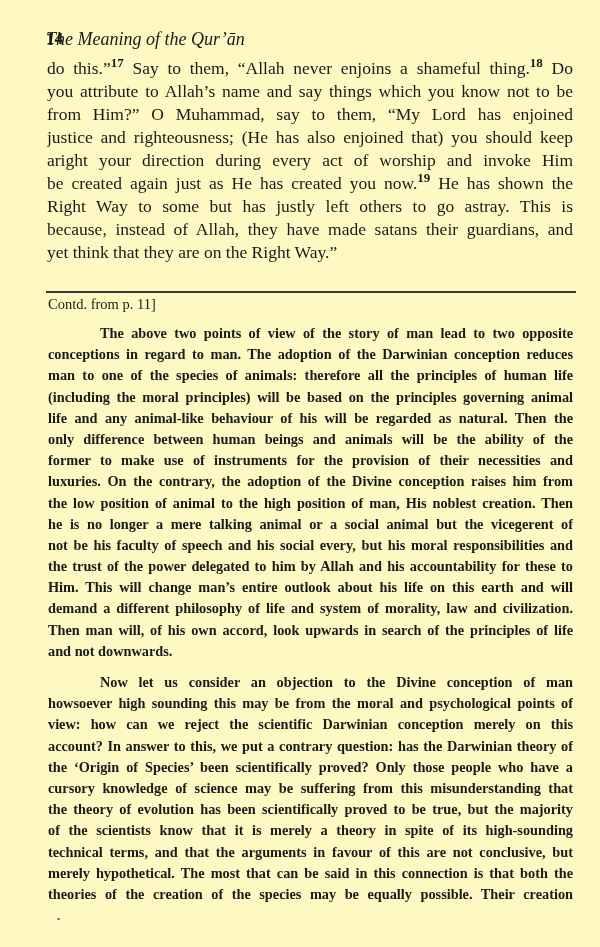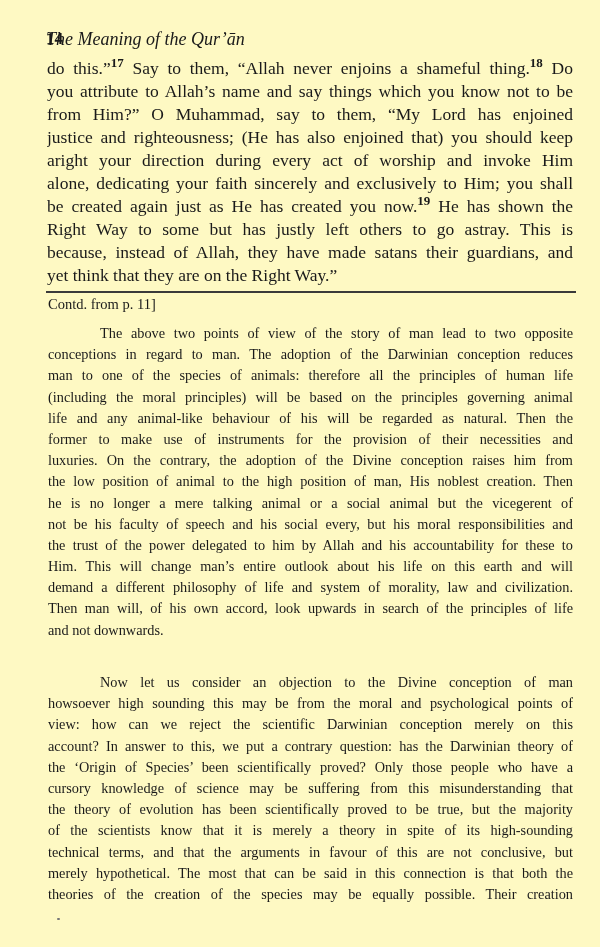--- a/index.html
+++ b/index.html
@@ -13,21 +13,21 @@
   .book-title { position: absolute; left: 0; right: 0; top: 0; text-align: left; font-style: italic; font-size: 18px; }
   .quran { position: absolute; left: 47px; top: 57px; width: 526px; font-size: 17.5px; }
   .line {
     height: 23px; line-height: 23px; white-space: nowrap;
     text-align: justify; text-align-last: justify; overflow: hidden;
   }
   .line.last { text-align-last: left; }
   sup { font-size: 13px; line-height: 0; vertical-align: 7px; font-weight: bold; }
   .divider { position: absolute; left: 46px; top: 291px; width: 530px; height: 2px; background: #3a3a3a; }
   .contd { position: absolute; left: 48px; top: 296px; font-size: 14.5px; }
-  .commentary { position: absolute; left: 48px; width: 525px; font-size: 14.3px; }
+  .commentary { position: absolute; left: 48px; width: 525px; font-size: 14.3px; font-weight: bold; }
   .commentary .line { height: 21.2px; line-height: 21.2px; }
   .para1 { top: 323px; }
   .para2 { top: 672px; }
   .indent { padding-left: 52px; }
   .speck { position: absolute; left: 57px; top: 918px; width: 3px; height: 2px; background: #777; border-radius: 1px; }
 </style>
 </head>
 <body>
 
 <div class="page">
@@ -36,37 +36,37 @@
     <span class="page-number">14</span>
     <div class="book-title">The Meaning of the Qur’ān</div>
   </div>
 
   <div class="quran" id="quran">
       <div class="line"><span>do  this.”</span><sup>17</sup><span>  Say  to  them,   “Allah never enjoins a shameful thing.</span><sup>18</sup><span> Do</span></div>
       <div class="line"><span>you   attribute to Allah’s name and say things which you know not to be</span></div>
       <div class="line"><span>from  Him?”  O  Muhammad,  say  to  them,  “My  Lord  has enjoined</span></div>
       <div class="line"><span>justice  and  righteousness;  (He has also enjoined that) you should keep</span></div>
       <div class="line"><span>aright  your  direction  during  every  act  of  worship  and invoke Him</span></div>
-      <div class="line"><span>alone,  dedicating your faith sincerely and exclusively to Him; you shall</span></div>
       <div class="line"><span>be  created  again  just  as  He has created you now.</span><sup>19</sup><span> He has shown the</span></div>
       <div class="line"><span>Right  Way  to  some  but  has  justly  left  others  to  go astray. This is</span></div>
       <div class="line"><span>because,  instead  of   Allah, they have made satans their guardians, and</span></div>
       <div class="line last"><span>yet think that they are on the Right Way.”</span></div>
     </div>
 
   <div class="divider"></div>
 
   <div class="contd">Contd. from p. 11]</div>
 
   <div class="commentary para1" id="para1">
       <div class="line indent">The  above  two  points  of  view  of the story of man lead to two opposite</div>
       <div class="line">conceptions  in   regard to man. The adoption of the Darwinian conception reduces</div>
       <div class="line">man  to  one  of  the  species  of animals: therefore all the principles of human life</div>
       <div class="line">(including  the  moral  principles) will be based on the principles governing animal</div>
       <div class="line">life  and  any  animal-like  behaviour  of  his will be regarded as natural. Then the</div>
+      <div class="line">only  difference  between  human  beings  and  animals  will  be  the  ability of the</div>
       <div class="line">former  to  make  use  of  instruments  for  the  provision  of  their  necessities and</div>
       <div class="line">luxuries.  On  the  contrary, the adoption of the Divine conception raises him from</div>
       <div class="line">the   low position of animal to the high position of man, His noblest creation. Then</div>
       <div class="line">he  is  no  longer  a  mere  talking  animal  or a social animal but the vicegerent of</div>
       <div class="line">not  be  his  faculty  of speech and his social every, but his moral responsibilities and</div>
       <div class="line">the  trust of the power delegated to him by Allah and his accountability for these to</div>
       <div class="line">Him.  This  will  change  man’s  entire outlook about his life on this earth and will</div>
       <div class="line">demand  a different philosophy of life and system of morality, law and civilization.</div>
       <div class="line">Then  man will, of his own accord, look upwards in search of the principles of life</div>
       <div class="line last">and not downwards.</div>

